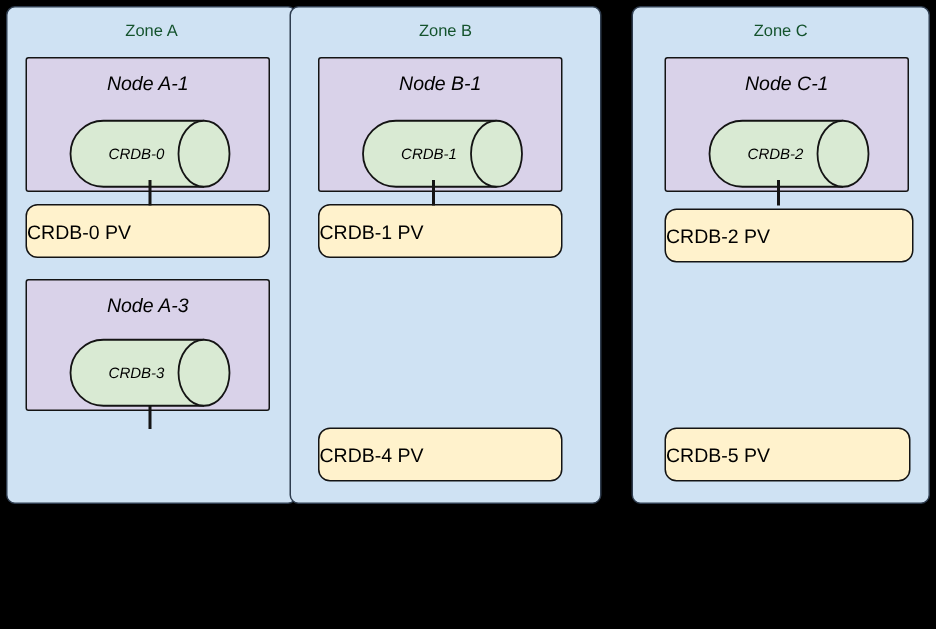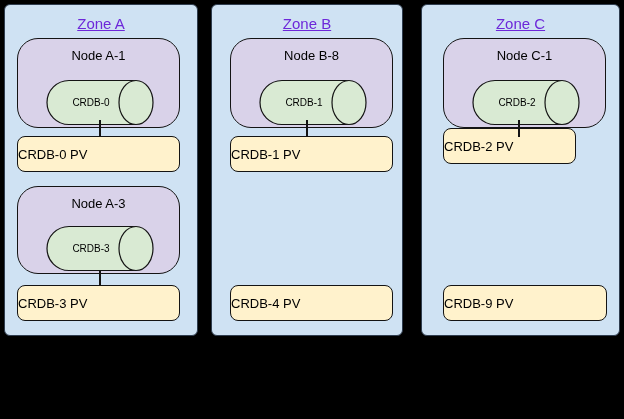--- a/index.html
+++ b/index.html
@@ -8,27 +8,28 @@
     font-family:"Liberation Sans", sans-serif;overflow:hidden;
   }
   .zone{
     position:absolute;top:4px;height:332px;
     background:var(--zone-fill,#cfe2f3);
     border:1.5px solid var(--zone-border,#2f3d4f);
     border-radius:6px;box-sizing:border-box;
   }
   .zone-title{
     position:absolute;top:10px;left:0;right:0;text-align:center;
-    font-size:15px;color:#6d28d9;text-decoration:underline;
+    font-size:11px;color:#14532d;
   }
   .node{
     position:absolute;box-sizing:border-box;
     background:var(--node-fill,#d9d2e9);
     border:1px solid var(--shape-border,#141414);
-    border-radius:21px;
+    border-radius:2px;
+    font-style:italic;
   }
   .node-title{
     position:absolute;top:9px;left:0;right:0;text-align:center;
     font-size:13px;color:#000;
   }
   .cyl{position:absolute;overflow:visible;}
   .cyl-body,.cyl-cap{
     fill:var(--db-fill,#d9ead3);
     stroke:var(--shape-border,#141414);
     stroke-width:1.2;
@@ -73,30 +74,27 @@
 
     <div class="node" style="left:12px;top:181px;width:163px;height:88px">
       <div class="node-title">Node A-3</div>
       <svg class="cyl" style="left:27px;top:38px" width="110" height="47" viewBox="0 0 110 47">
         <path class="cyl-body" d="M91 1.5 H24 A21.5 21.5 0 0 0 24 45.5 H91"></path>
         <ellipse class="cyl-cap" cx="91" cy="23.5" rx="17" ry="22"></ellipse>
         <text class="cyl-text" x="46" y="27">CRDB-3</text>
       </svg>
     </div>
     <div class="connector" style="left:94px;top:265px;height:16px"></div>
-    <div class="pv" style="left:12px;top:280px;width:163px;height:36px">
-      <span>CRDB-3 PV</span>
-    </div>
   </section>
 
-  <section class="zone" style="left:211px;width:192px">
+  <section class="zone" style="left:193px;width:208px">
     <div class="zone-title">Zone B</div>
 
     <div class="node" style="left:18px;top:33px;width:163px;height:90px">
-      <div class="node-title">Node B-8</div>
+      <div class="node-title">Node B-1</div>
       <svg class="cyl" style="left:27px;top:40px" width="110" height="47" viewBox="0 0 110 47">
         <path class="cyl-body" d="M91 1.5 H24 A21.5 21.5 0 0 0 24 45.5 H91"></path>
         <ellipse class="cyl-cap" cx="91" cy="23.5" rx="17" ry="22"></ellipse>
         <text class="cyl-text" x="46" y="27">CRDB-1</text>
       </svg>
     </div>
     <div class="connector" style="left:94px;top:115px;height:17px"></div>
     <div class="pv" style="left:18px;top:131px;width:163px;height:36px">
       <span>CRDB-1 PV</span>
     </div>
@@ -111,22 +109,22 @@
 
     <div class="node" style="left:21px;top:33px;width:163px;height:90px">
       <div class="node-title">Node C-1</div>
       <svg class="cyl" style="left:27px;top:40px" width="110" height="47" viewBox="0 0 110 47">
         <path class="cyl-body" d="M91 1.5 H24 A21.5 21.5 0 0 0 24 45.5 H91"></path>
         <ellipse class="cyl-cap" cx="91" cy="23.5" rx="17" ry="22"></ellipse>
         <text class="cyl-text" x="46" y="27">CRDB-2</text>
       </svg>
     </div>
     <div class="connector" style="left:96px;top:115px;height:17px"></div>
-    <div class="pv" style="left:21px;top:123px;width:133px;height:36px">
+    <div class="pv" style="left:21px;top:134px;width:166px;height:36px">
       <span>CRDB-2 PV</span>
     </div>
 
     <div class="pv" style="left:21px;top:280px;width:164px;height:36px">
-      <span>CRDB-9 PV</span>
+      <span>CRDB-5 PV</span>
     </div>
   </section>
 
 </div>
 
 </body></html>

